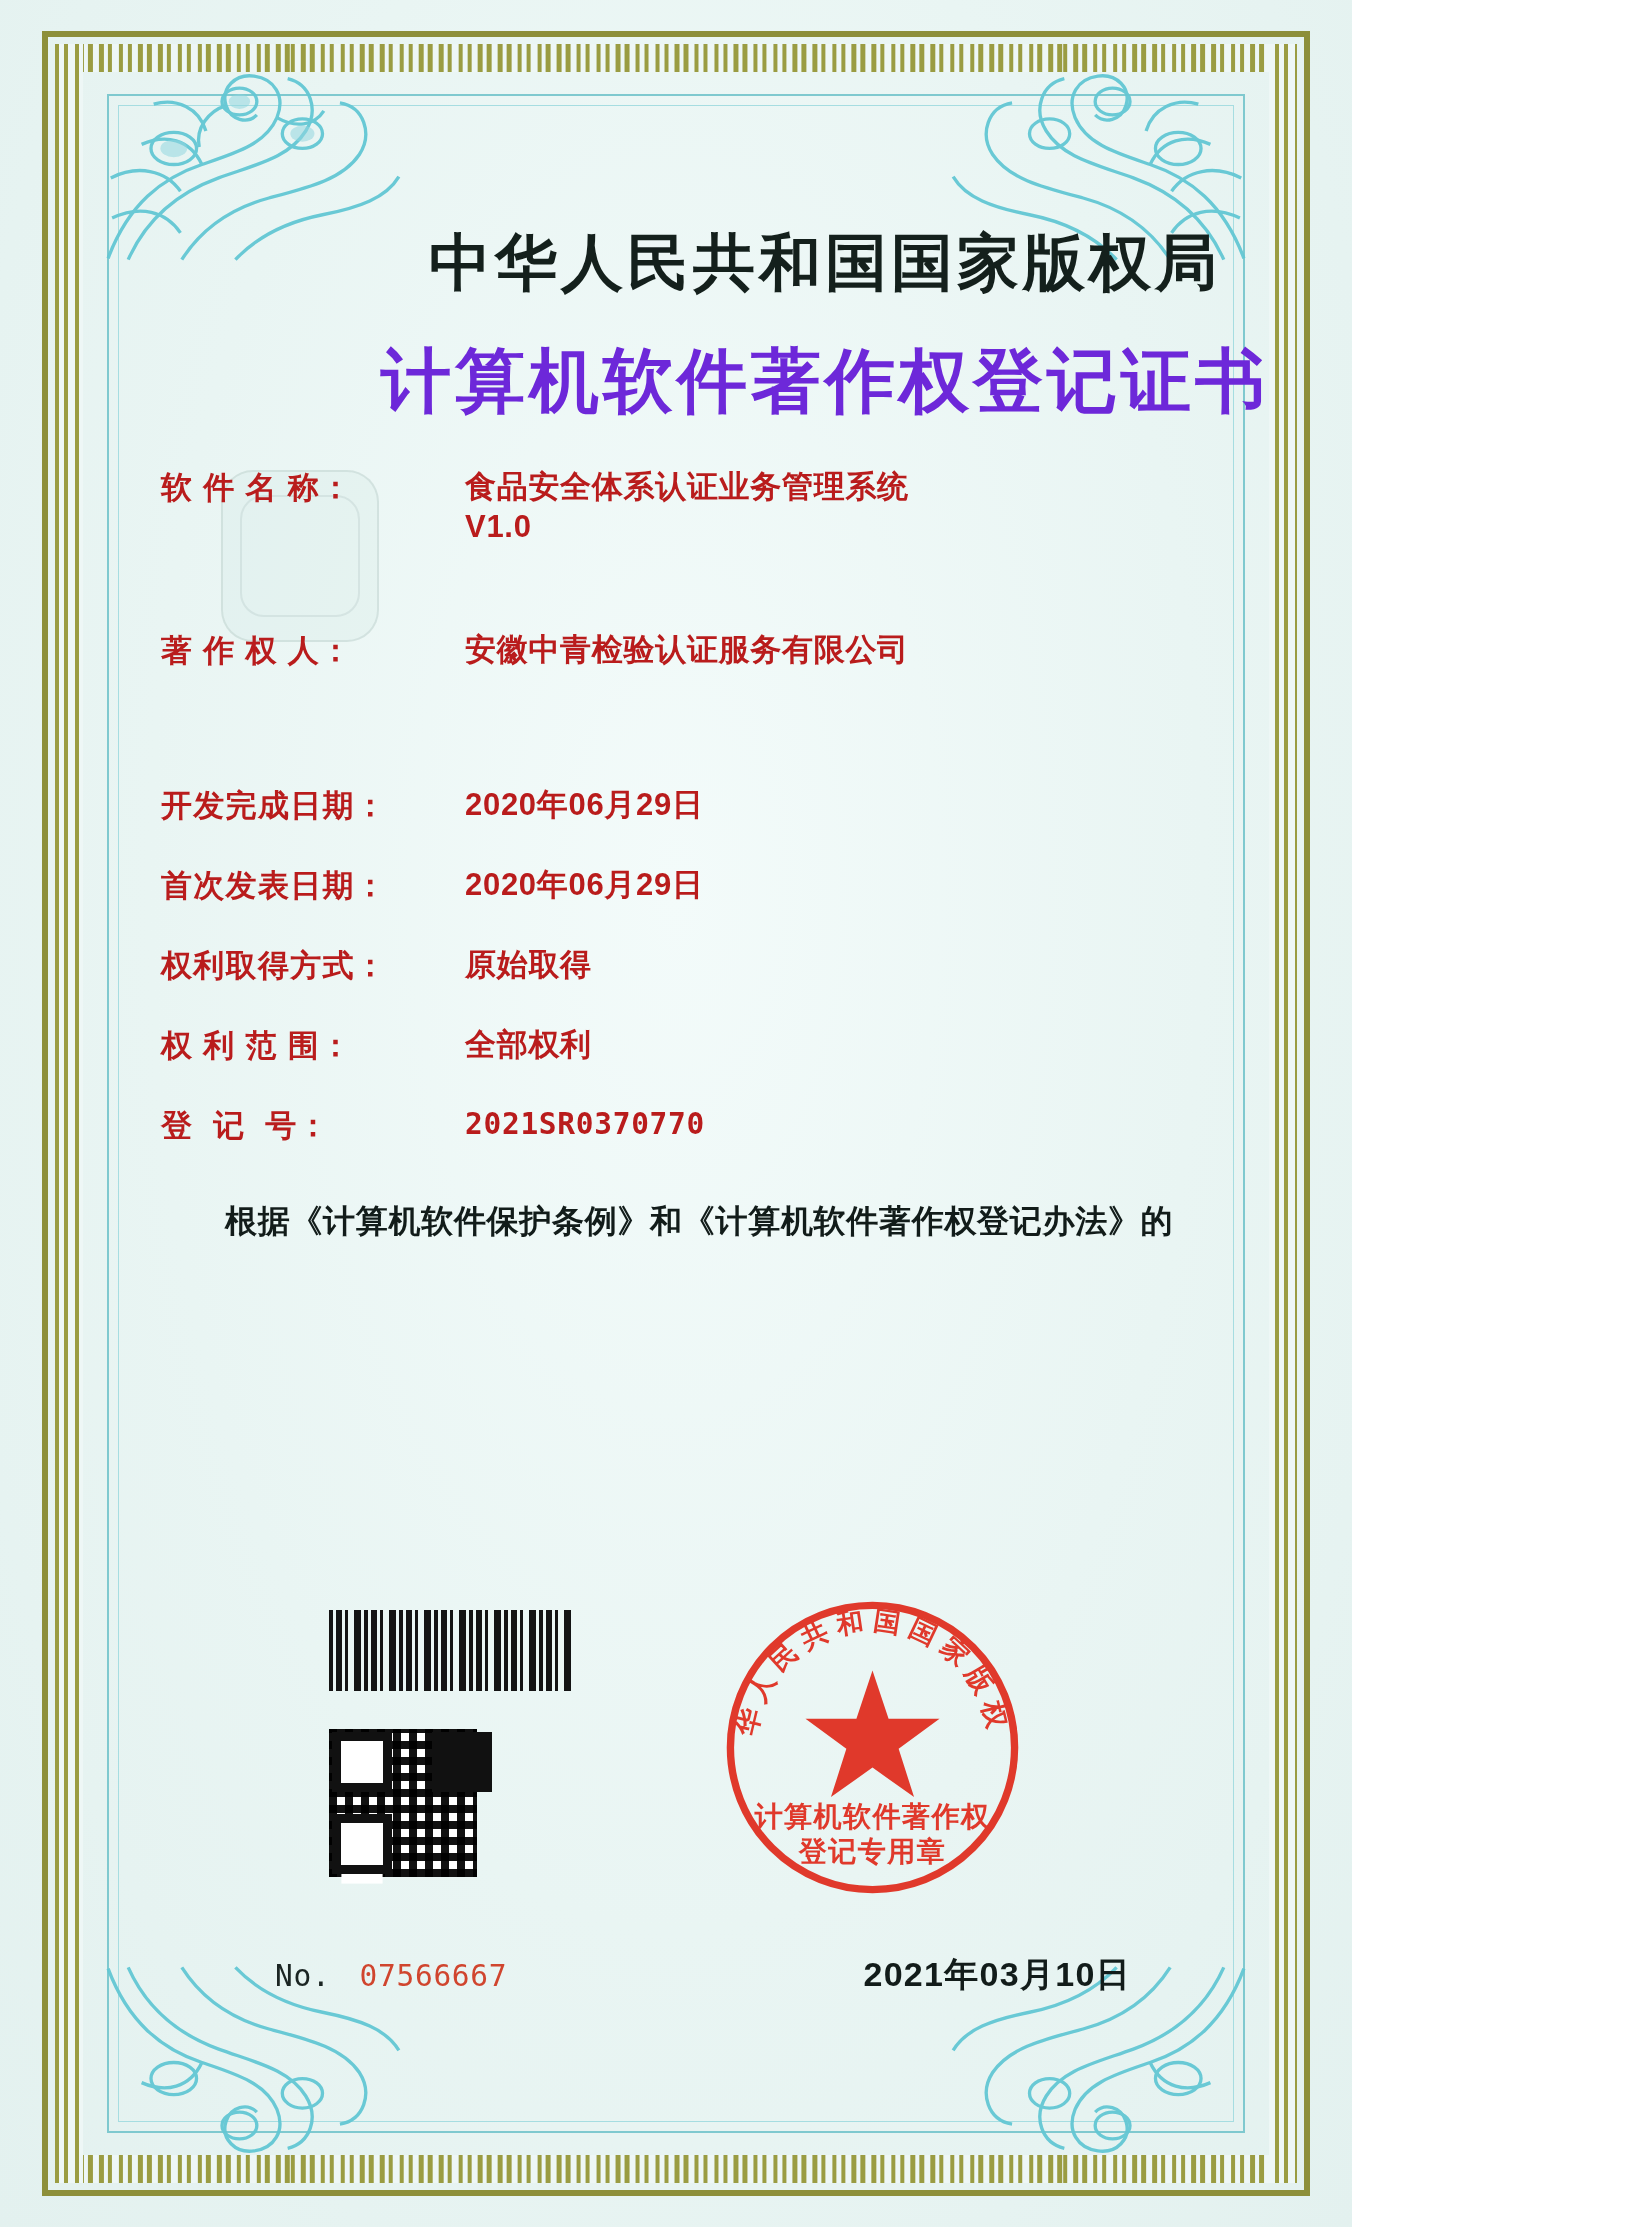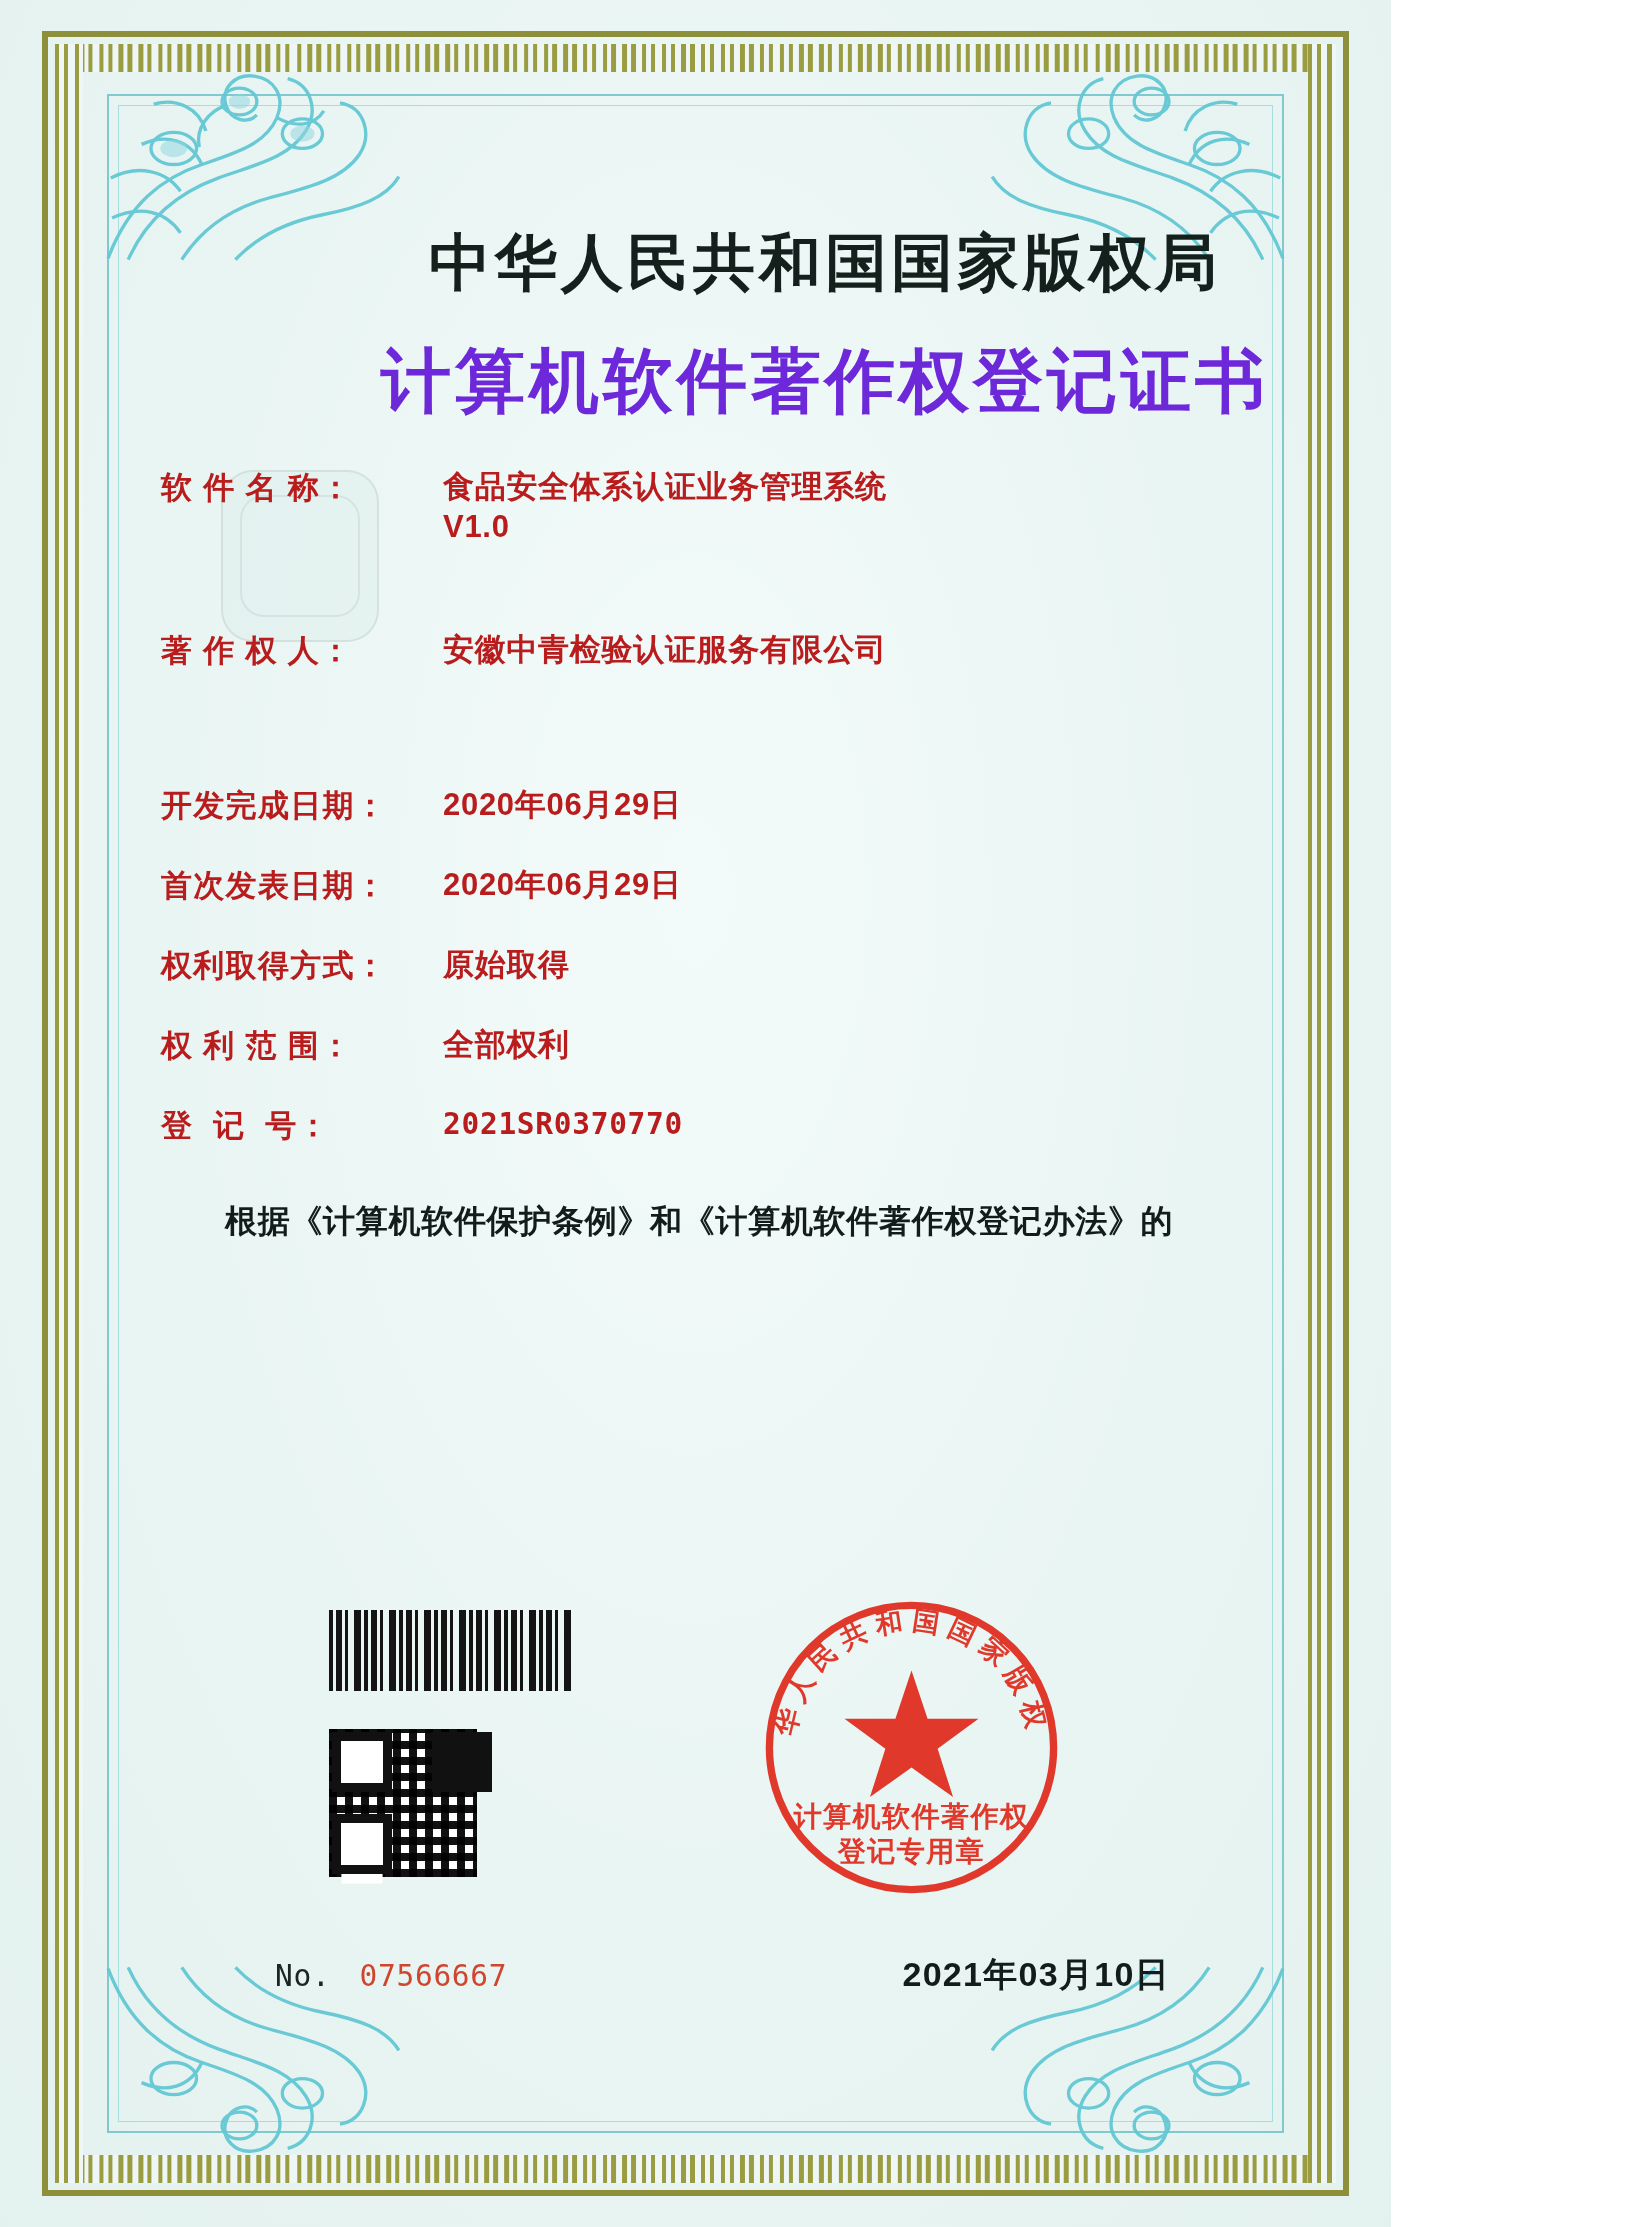--- a/index.html
+++ b/index.html
@@ -9,21 +9,20 @@
   }
   body {
     font-family: "Liberation Sans", sans-serif;
   }
   .page {
     position: relative;
     width: 1352px;
     height: 2227px;
     background: #eef7f6;
     overflow: hidden;
-    padding-left: 39px;
   }
   
   .paper-tint {
     position: absolute;
     inset: 0;
     background:
       radial-gradient(ellipse at 50% 40%, #f3fbfa 0%, #e9f5f3 55%, #e3f1ef 100%);
   }
 
   
@@ -128,20 +127,21 @@
     flex: 0 0 282px;
     font-weight: bold;
     letter-spacing: 1.3px;
     white-space: pre;
   }
   .field .val {
     font-weight: bold;
     letter-spacing: 0.7px;
     line-height: 1.32;
     white-space: pre-line;
+    margin-left: 22px;
   }
   .field.mono .val {
     font-family: "DejaVu Sans Mono", "Liberation Mono", monospace;
     font-size: 29.5px;
   }
   .spacer-lg { height: 64px; }
   .spacer-md { height: 32px; }
 
   .field.tight { margin-bottom: 38px; }
 

